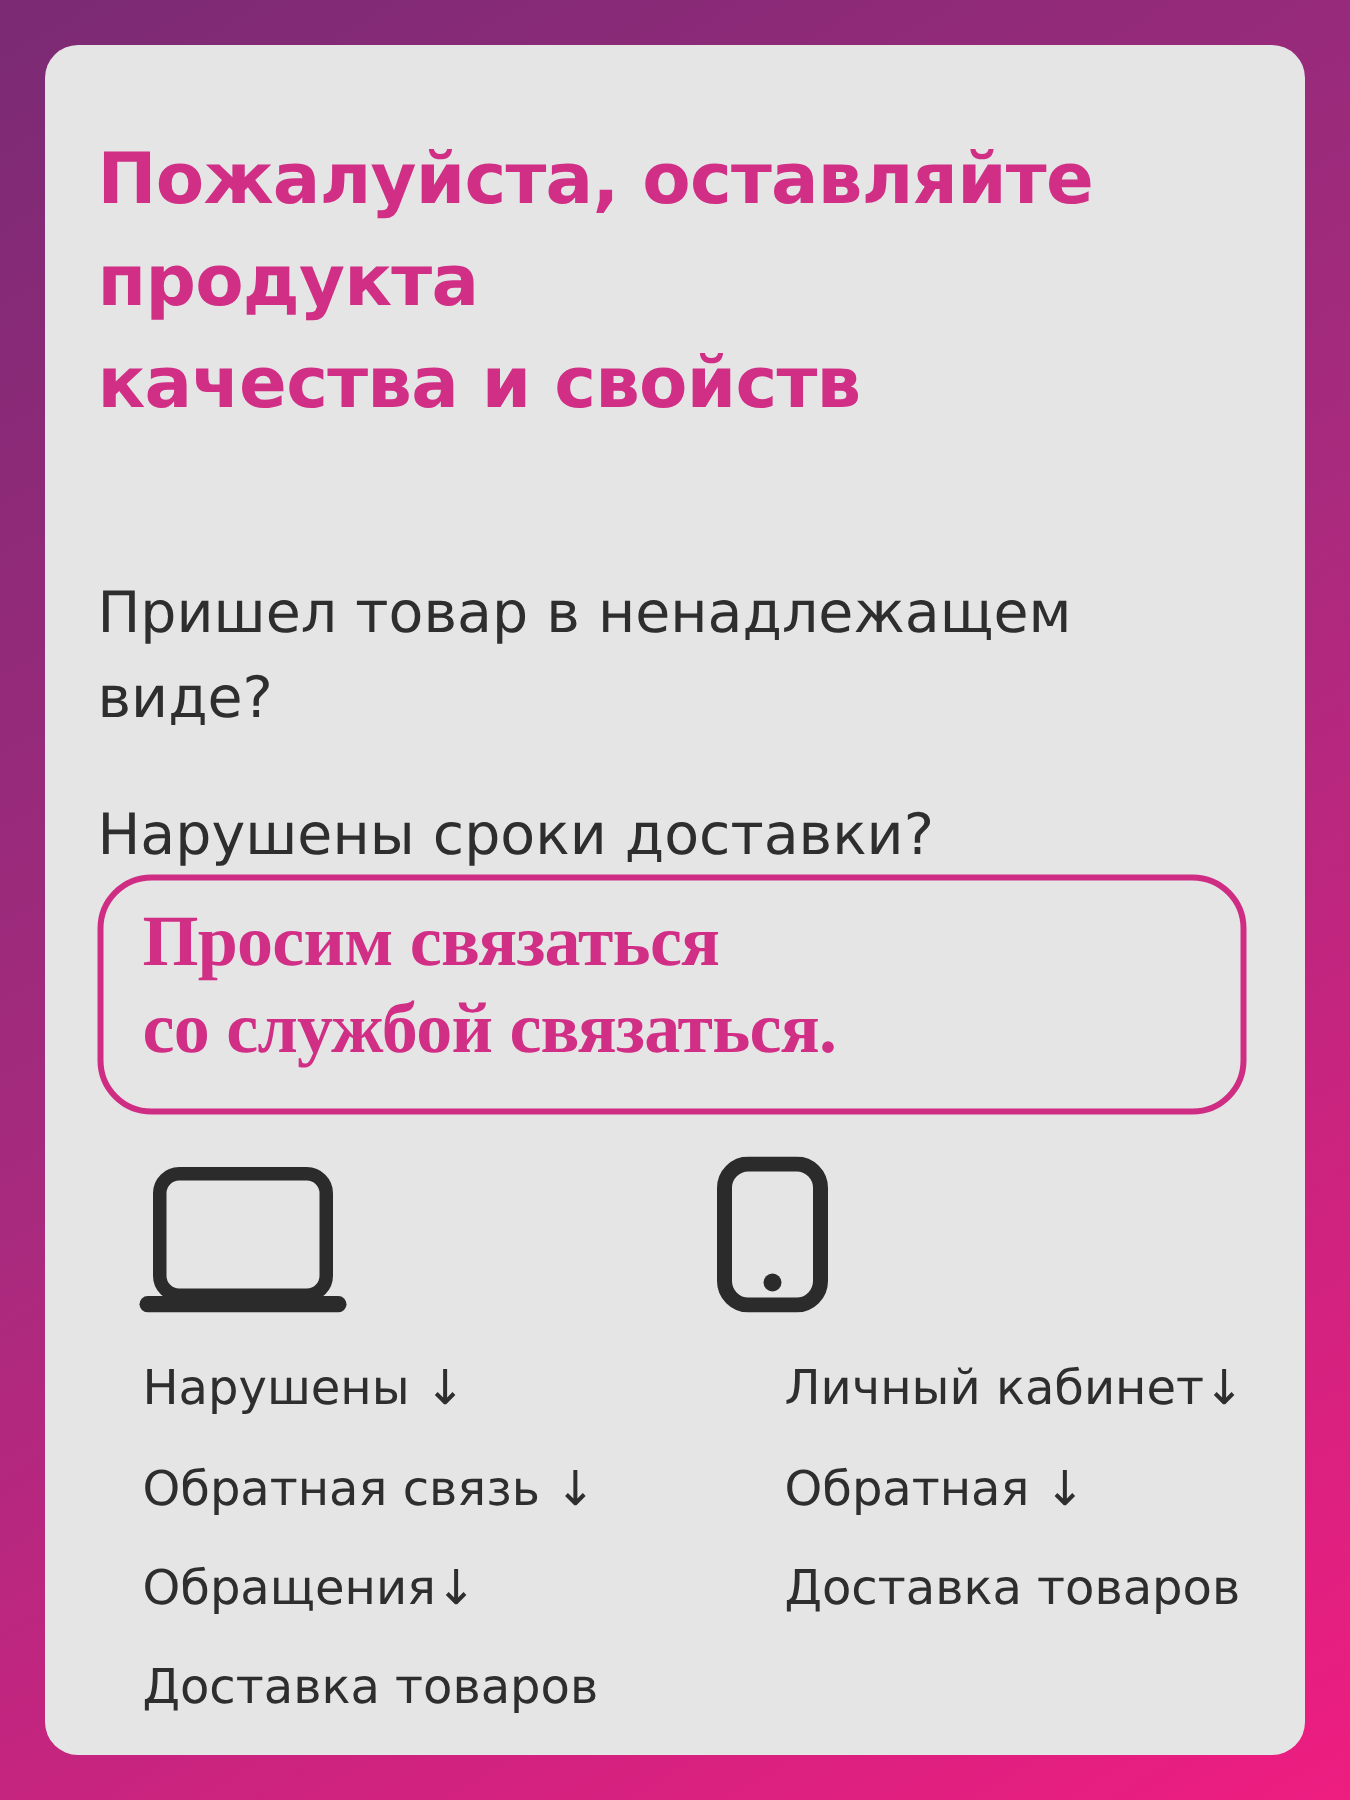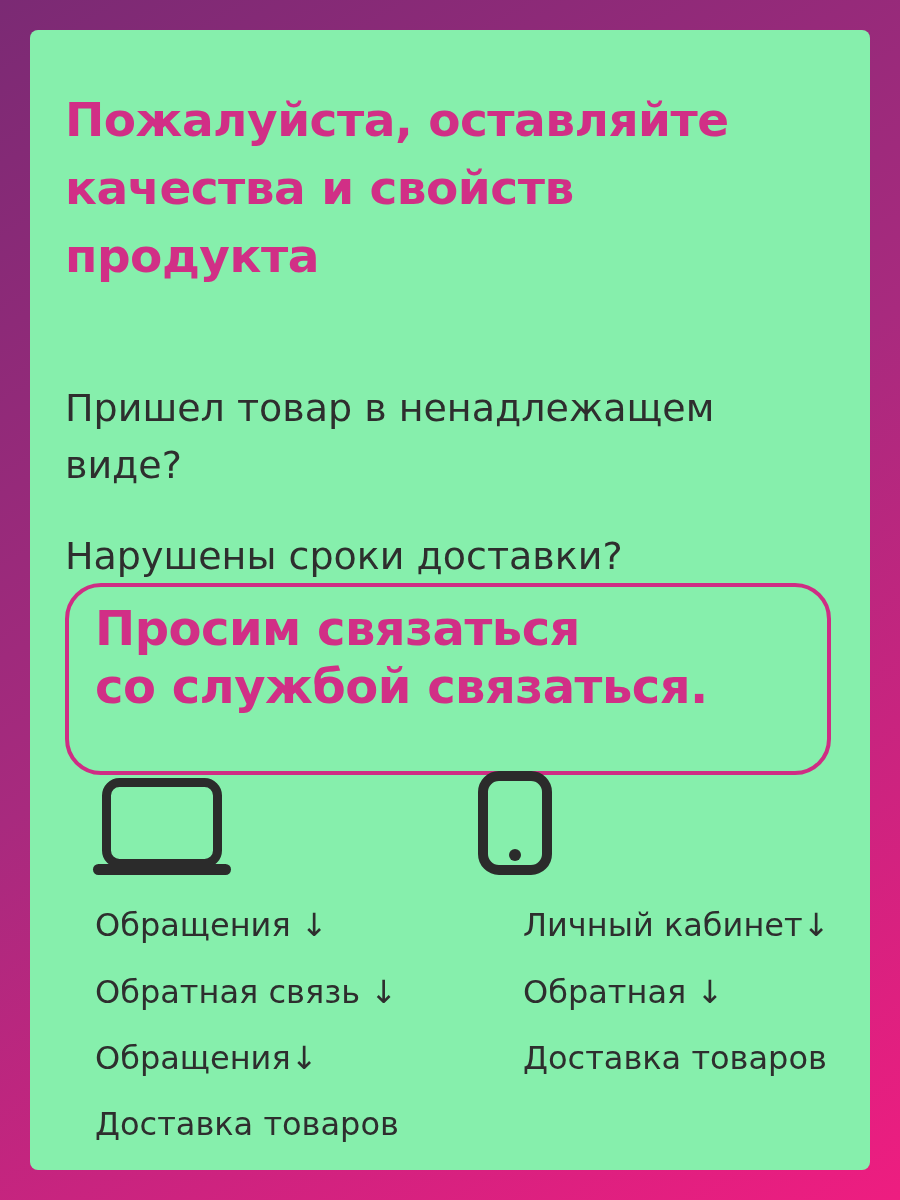--- a/index.html
+++ b/index.html
@@ -4,37 +4,37 @@
 <style>
   html,body{margin:0;padding:0;}
   body{
     width:900px;height:1200px;
     background:linear-gradient(150deg,#7b2a74 0%,#a82a7e 48%,#ee1d80 100%);
     font-family:"DejaVu Sans",sans-serif;
     position:relative;overflow:hidden;
   }
   .card{
     position:absolute;left:30px;top:30px;width:840px;height:1140px;
-    background:#86efac;border-radius:8px;
+    background:#e5e5e5;border-radius:22px;
   }
   .headline{
     position:absolute;left:35px;top:56px;
     color:#d12f86;font-weight:700;font-size:47px;line-height:68px;
     letter-spacing:-0.5px;white-space:nowrap;
   }
   .question{
     position:absolute;left:35px;
     color:#2e2e2e;font-weight:400;font-size:38px;line-height:57px;
     white-space:nowrap;
   }
   .q1{top:350px;}
   .q2{top:498px;}
   .support-box{
-    position:absolute;left:35px;top:553px;width:766px;height:192px;
-    border:4px solid #cf2d84;border-radius:36px;box-sizing:border-box;
+    position:absolute;left:35px;top:553px;width:766px;height:160px;
+    border:4px solid #cf2d84;border-radius:36px;box-sizing:border-box;font-family:Liberation Serif, serif;
   }
   .support-text{
     position:absolute;left:26px;top:12px;
     color:#d12f86;font-weight:700;font-size:48px;line-height:58px;
     letter-spacing:-0.5px;white-space:nowrap;
   }
   .icon-laptop{position:absolute;left:62px;top:748px;}
   .icon-phone{position:absolute;left:448px;top:741px;}
   .list-item{
     position:absolute;
@@ -48,22 +48,22 @@
   .r3{top:1008px;}
   .r4{top:1074px;}
 </style>
 </head>
 <body>
 
 <div class="card">
 
   <div class="headline">
     <div>Пожалуйста, оставляйте</div>
+    <div>продукта</div>
     <div>качества и свойств</div>
-    <div>продукта</div>
   </div>
 
   <div class="question q2">Нарушены сроки доставки?</div>
 
   <div class="question q1">
     <div>Пришел товар в ненадлежащем</div>
     <div>виде?</div>
   </div>
 
   <div class="support-box">
@@ -80,21 +80,21 @@
     </svg>
   </div>
 
   <div class="icon-phone">
     <svg width="74" height="104" viewBox="0 0 74 104">
       <rect x="5" y="5" width="64" height="94" rx="16" fill="none" stroke="#2b2b2b" stroke-width="10"></rect>
       <circle cx="37" cy="84" r="6" fill="#2b2b2b"></circle>
     </svg>
   </div>
 
-  <div class="list-item col-left r1">Обращения ↓</div>
+  <div class="list-item col-left r1">Нарушены ↓</div>
   <div class="list-item col-left r2">Обратная связь ↓</div>
   <div class="list-item col-left r3">Обращения↓</div>
   <div class="list-item col-left r4">Доставка товаров</div>
 
   <div class="list-item col-right r1">Личный кабинет↓</div>
   <div class="list-item col-right r2">Обратная ↓</div>
   <div class="list-item col-right r3">Доставка товаров</div>
 
 </div>
 

